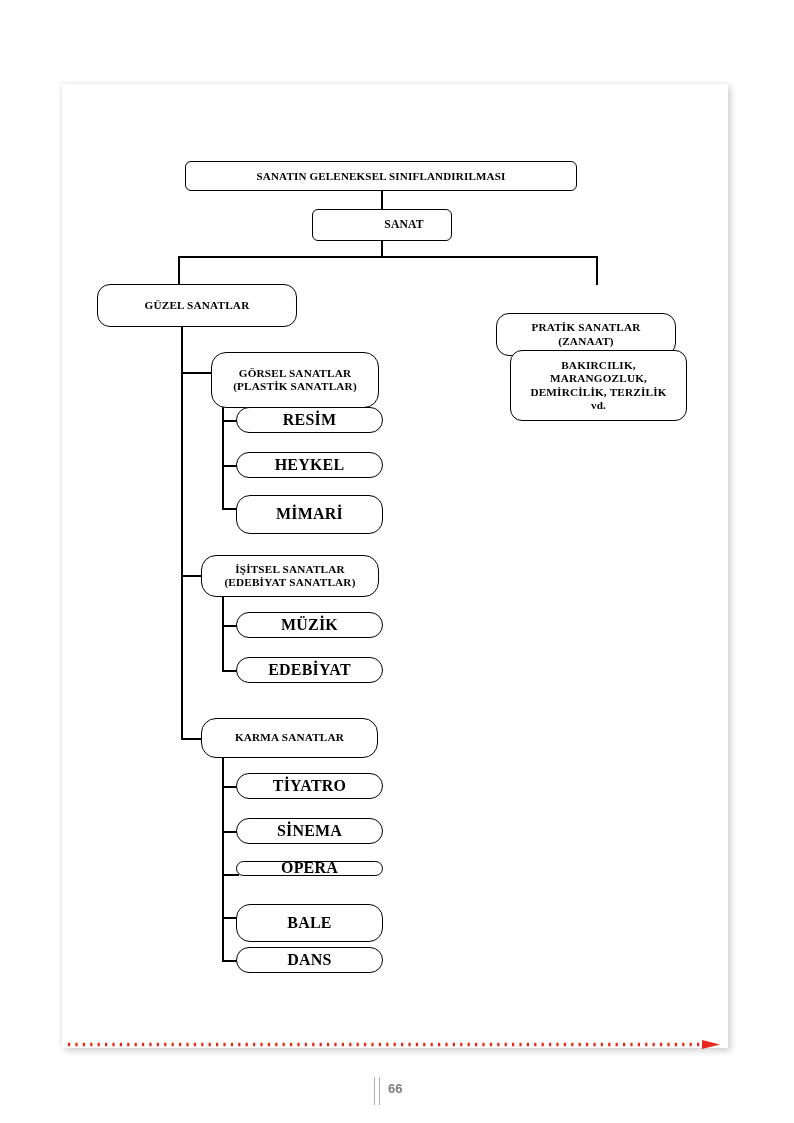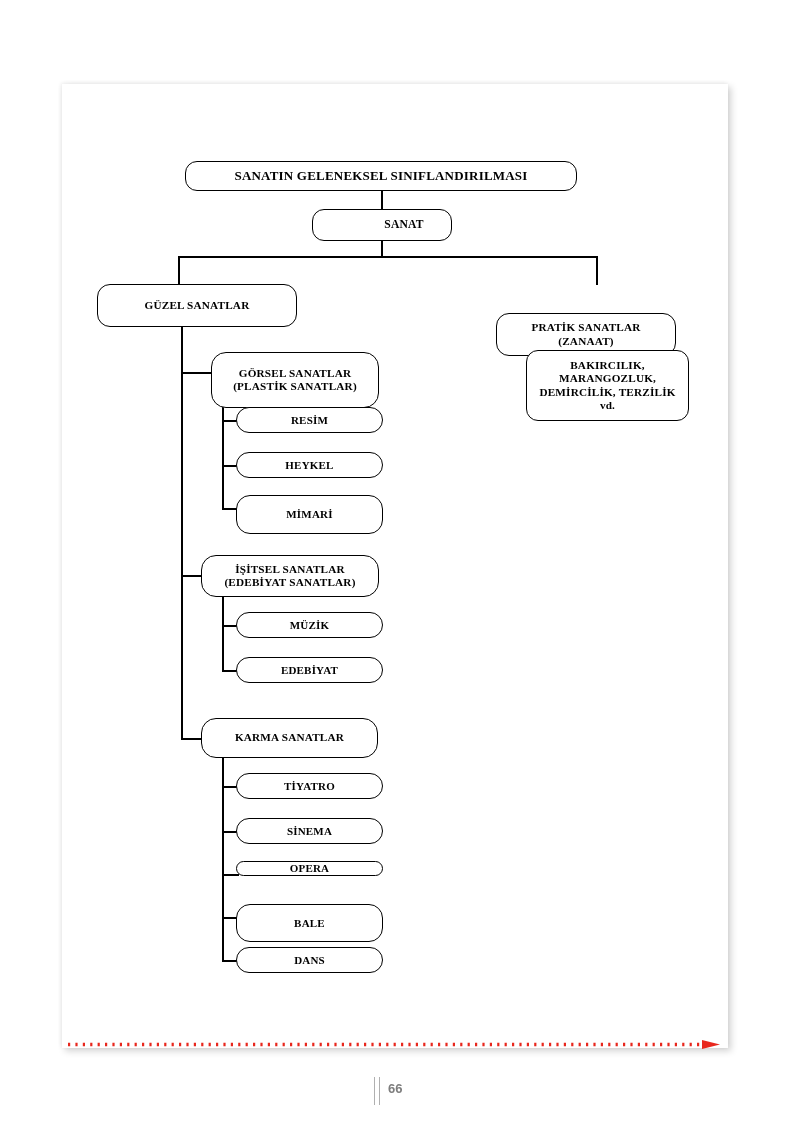--- a/index.html
+++ b/index.html
@@ -25,25 +25,25 @@
     display:flex;
     align-items:center;
     justify-content:center;
     text-align:center;
     font-weight:bold;
     color:#000;
     line-height:1.18;
     letter-spacing:0.2px;
     white-space:pre-line;
   }
-  .n-title{ border-radius:12px; font-size:13px; }
-  .n-sanat{ border-radius:12px; font-size:11.6px;padding-left:44px; }
+  .n-title{ border-radius:6px; font-size:11px; }
+  .n-sanat{ border-radius:6px; font-size:11.6px;padding-left:44px; }
   .n-l2{ border-radius:13px; font-size:11.2px; }
   .n-l3{ border-radius:15px; font-size:11.2px; }
-  .n-leaf{ border-radius:14px; font-size:11px; }
+  .n-leaf{ border-radius:14px; font-size:16px; }
   .n-craft{ border-radius:12px; font-size:11.2px; }
 
   .line{ position:absolute; background:#000; }
   .vline{ width:1.7px; }
   .hline{ height:1.7px; }
 
   #footer-rule{
     position:absolute;
     left:374px; top:1077px;
     width:4px; height:28px;
@@ -100,21 +100,21 @@
 
 <div class="node n-title" style="left:185px;top:161px;width:392px;height:30px;">SANATIN GELENEKSEL SINIFLANDIRILMASI</div>
 
 <div class="node n-sanat" style="left:312px;top:209px;width:140px;height:32px;">SANAT</div>
 
 <div class="node n-l2" style="left:97px;top:284px;width:200px;height:43px;">GÜZEL SANATLAR</div>
 
 <div class="node n-l2" style="left:496px;top:283px;width:180px;height:43px;margin-top:30px;">PRATİK SANATLAR
 (ZANAAT)</div>
 
-<div class="node n-craft" style="left:526px;top:350px;width:163px;height:71px;">BAKIRCILIK,
+<div class="node n-craft" style="left:510px;top:350px;width:177px;height:71px;">BAKIRCILIK,
 MARANGOZLUK,
 DEMİRCİLİK, TERZİLİK
 vd.</div>
 
 <div class="node n-l3" style="left:211px;top:352px;width:168px;height:56px;">GÖRSEL SANATLAR
 (PLASTİK SANATLAR)</div>
 
 <div class="node n-leaf" style="left:236px;top:407px;width:147px;height:26px;">RESİM</div>
 <div class="node n-leaf" style="left:236px;top:452px;width:147px;height:26px;">HEYKEL</div>
 <div class="node n-leaf" style="left:236px;top:495px;width:147px;height:39px;">MİMARİ</div>

